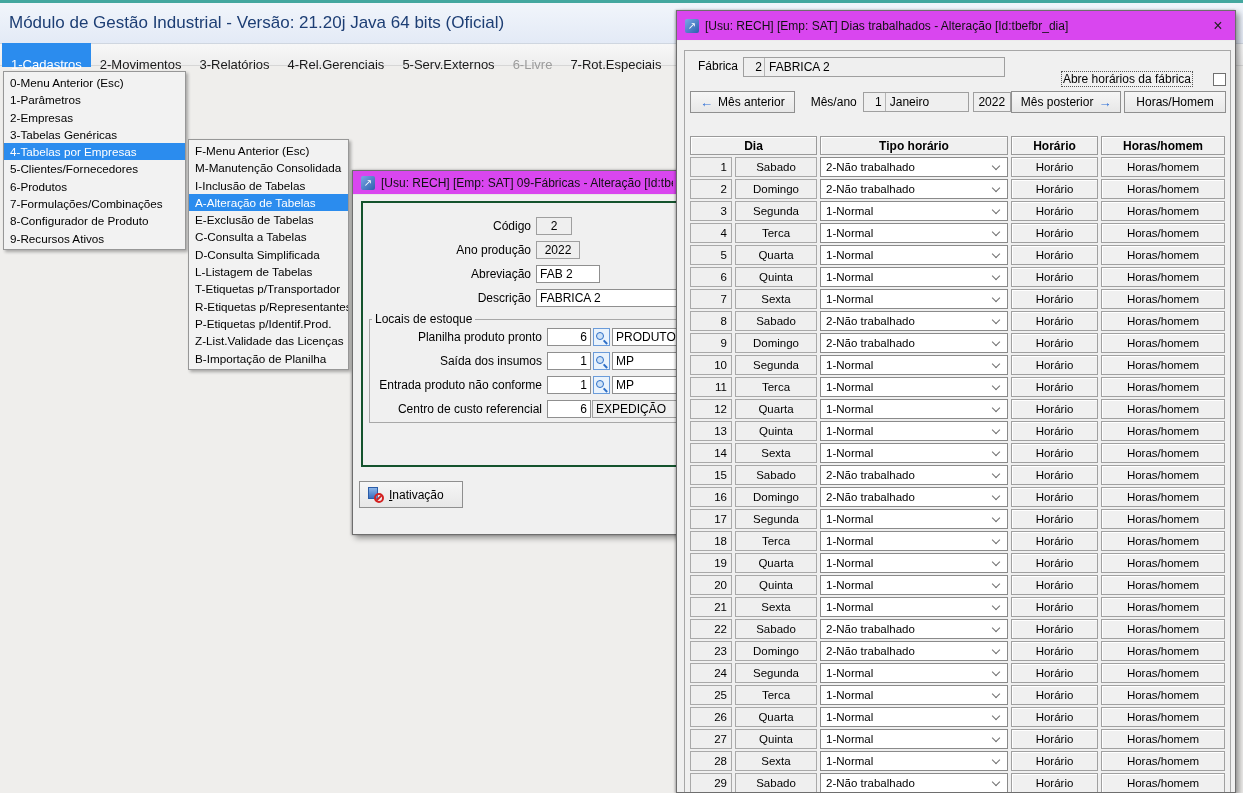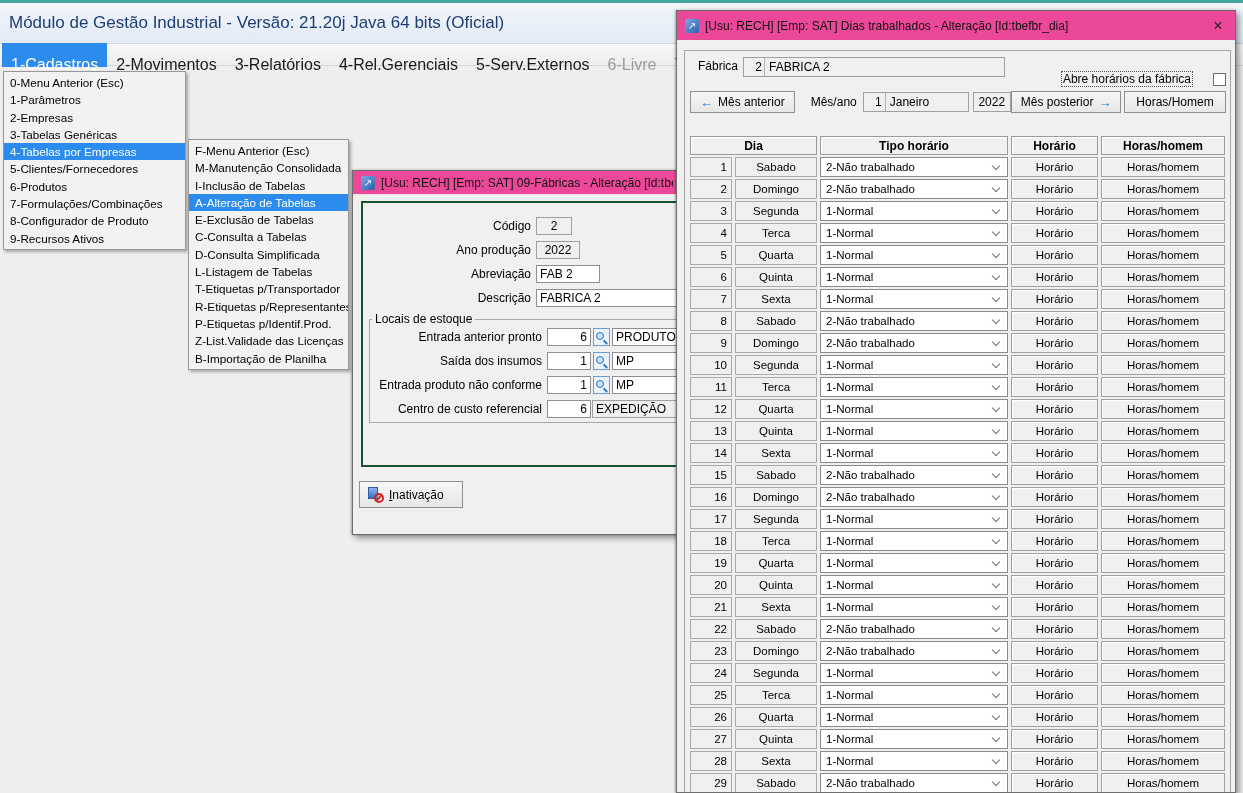--- a/index.html
+++ b/index.html
@@ -16,38 +16,38 @@
     position:absolute; left:0; top:3px; width:1243px; height:41px;
     background:linear-gradient(#f1f5fb,#e3eaf6);
     border-bottom:1px solid #cfd6e0; display:flex; align-items:center; padding-left:9px;
   }
   .main-title { font-size:17px; color:var(--ttl); white-space:nowrap; }
   .menubar {
     position:absolute; left:0; top:44px; width:1243px; height:22px;
     background:linear-gradient(#f7f7f7,#eeeeee); border-bottom:1px solid #d6d6d6;
     display:flex; align-items:center; padding-left:2px;
   }
-  .mb-item { padding:12px 9px; height:19px; line-height:19px; font-size:16px; color:#1a1a1a; white-space:nowrap; }
+  .mb-item { padding:12px 9px; height:19px; line-height:19px; font-size:13px; color:#1a1a1a; white-space:nowrap; }
   .mb-item.sel { background:var(--sel); color:#fff; }
   .mb-item.dis { color:#9b9b9b; }
 
   
   .menu-panel {
     position:absolute; background:#f2f2f2; border:1px solid #979797;
     box-shadow:2px 2px 3px rgba(0,0,0,.3); padding:2px 0; z-index:2;
   }
   #menu1 { left:3px; top:71px; width:183px; }
   #menu2 { left:188px; top:139px; width:161px; }
   .menu-item { height:17.3px; line-height:17.3px; padding:0 5px 0 6px; font-size:11.7px; white-space:nowrap; overflow:hidden; }
   .menu-item.sel { background:var(--sel); color:#fff; }
 
   
   .dialog { position:absolute; background:#f0f0f0; border:1px solid #6e6e6e;
     box-shadow:-1px 0 2px rgba(0,0,0,.25), 3px 3px 6px rgba(0,0,0,.40); overflow:hidden; }
-  .titlebar { height:24px; background:#ec4899; display:flex; align-items:center; gap:6px; padding:0 8px; white-space:nowrap; overflow:hidden; }
+  .titlebar { height:24px; background:#d946ef; display:flex; align-items:center; gap:6px; padding:0 8px; white-space:nowrap; overflow:hidden; }
   .app-icon { flex:0 0 14px; width:14px; height:14px; border-radius:2px;
     background:linear-gradient(135deg,#7aa9e6 0%,#2c5fae 100%);
     color:#fff; font-size:10px; line-height:14px; text-align:center; }
   .app-icon::after { content:"↗"; }
   .dlg-title { font-size:12px; color:#111; overflow:hidden; white-space:nowrap; }
   .close-x { margin-left:auto; width:18px; text-align:center; font-size:16px; color:#222; line-height:18px; }
   .close-x::after { content:"×"; }
 
   .fld { height:18px; border:1px solid #8f8f8f; background:#fff; font-size:12px; line-height:16px; padding:0 3px; white-space:nowrap; overflow:hidden; }
   .fld.ro { background:#efefef; border-color:#9f9f9f; }
@@ -190,21 +190,21 @@
         <div class="fld w-abv">FAB 2</div>
       </div>
       <div class="f-row">
         <div class="f-label">Descrição</div>
         <div class="fld w-dsc">FABRICA 2</div>
       </div>
 
       <fieldset class="estoque">
         <legend>Locais de estoque</legend>
         <div class="f-row">
-          <div class="f-label2">Entrada anterior pronto</div>
+          <div class="f-label2">Planilha produto pronto</div>
           <div class="fld w-num">6</div>
           <div class="lupa-btn">
               <span class="lupa"></span>
             </div>
           <div class="fld w-desc">PRODUTOS PRO</div>
         </div>
         <div class="f-row">
           <div class="f-label2">Saída dos insumos</div>
           <div class="fld w-num">1</div>
           <div class="lupa-btn">

